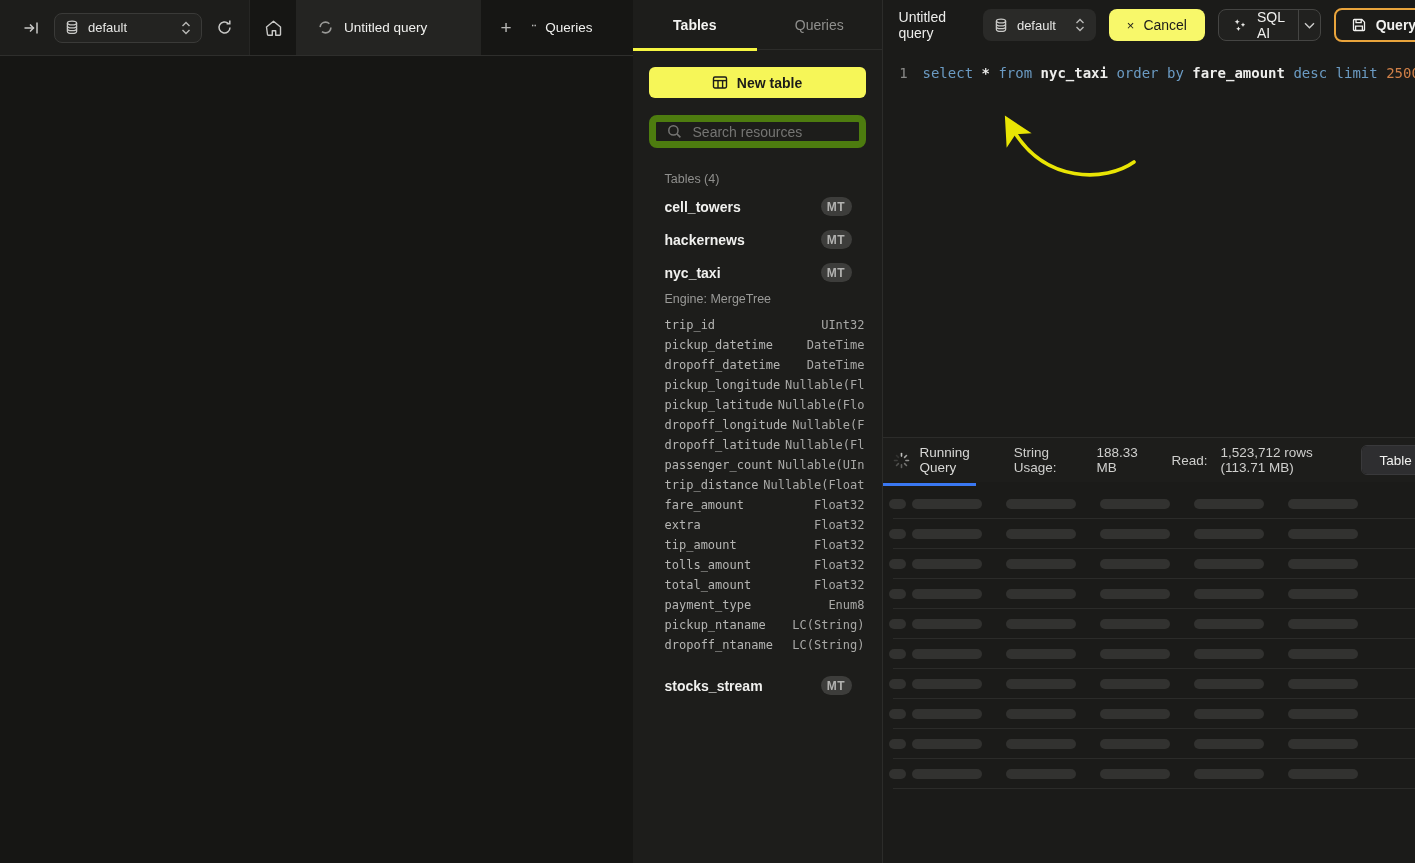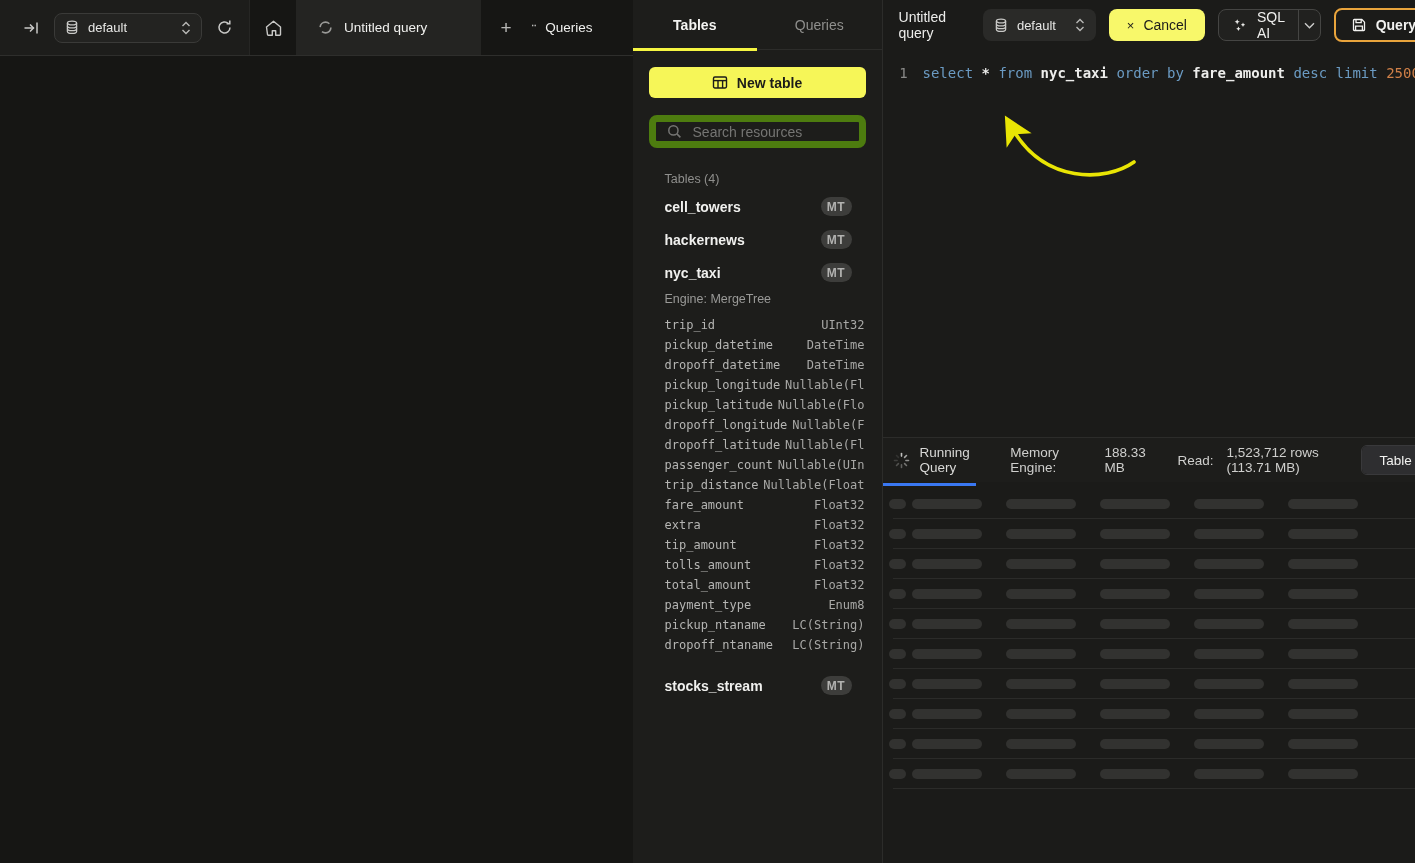--- a/index.html
+++ b/index.html
@@ -381,21 +381,21 @@
                   <path d="M3.55 13.45 5.4 11.6" opacity=".3"></path>
                   <path d="M1.5 8.5h2.6" opacity=".2"></path>
                   <path d="M3.55 3.55 5.4 5.4" opacity=".12"></path>
                 </g>
               </svg>
           </span>
           <span>Running Query</span>
         </div>
 
         <div class="metric">
-          <span>Memory Engine:</span>
+          <span>String Usage:</span>
           <span>188.33 MB</span>
         </div>
 
         <div class="metric">
           <span>Read:</span>
           <span>1,523,712 rows (113.71 MB)</span>
         </div>
 
         <div class="results-right">
           <div class="view-toggle">

